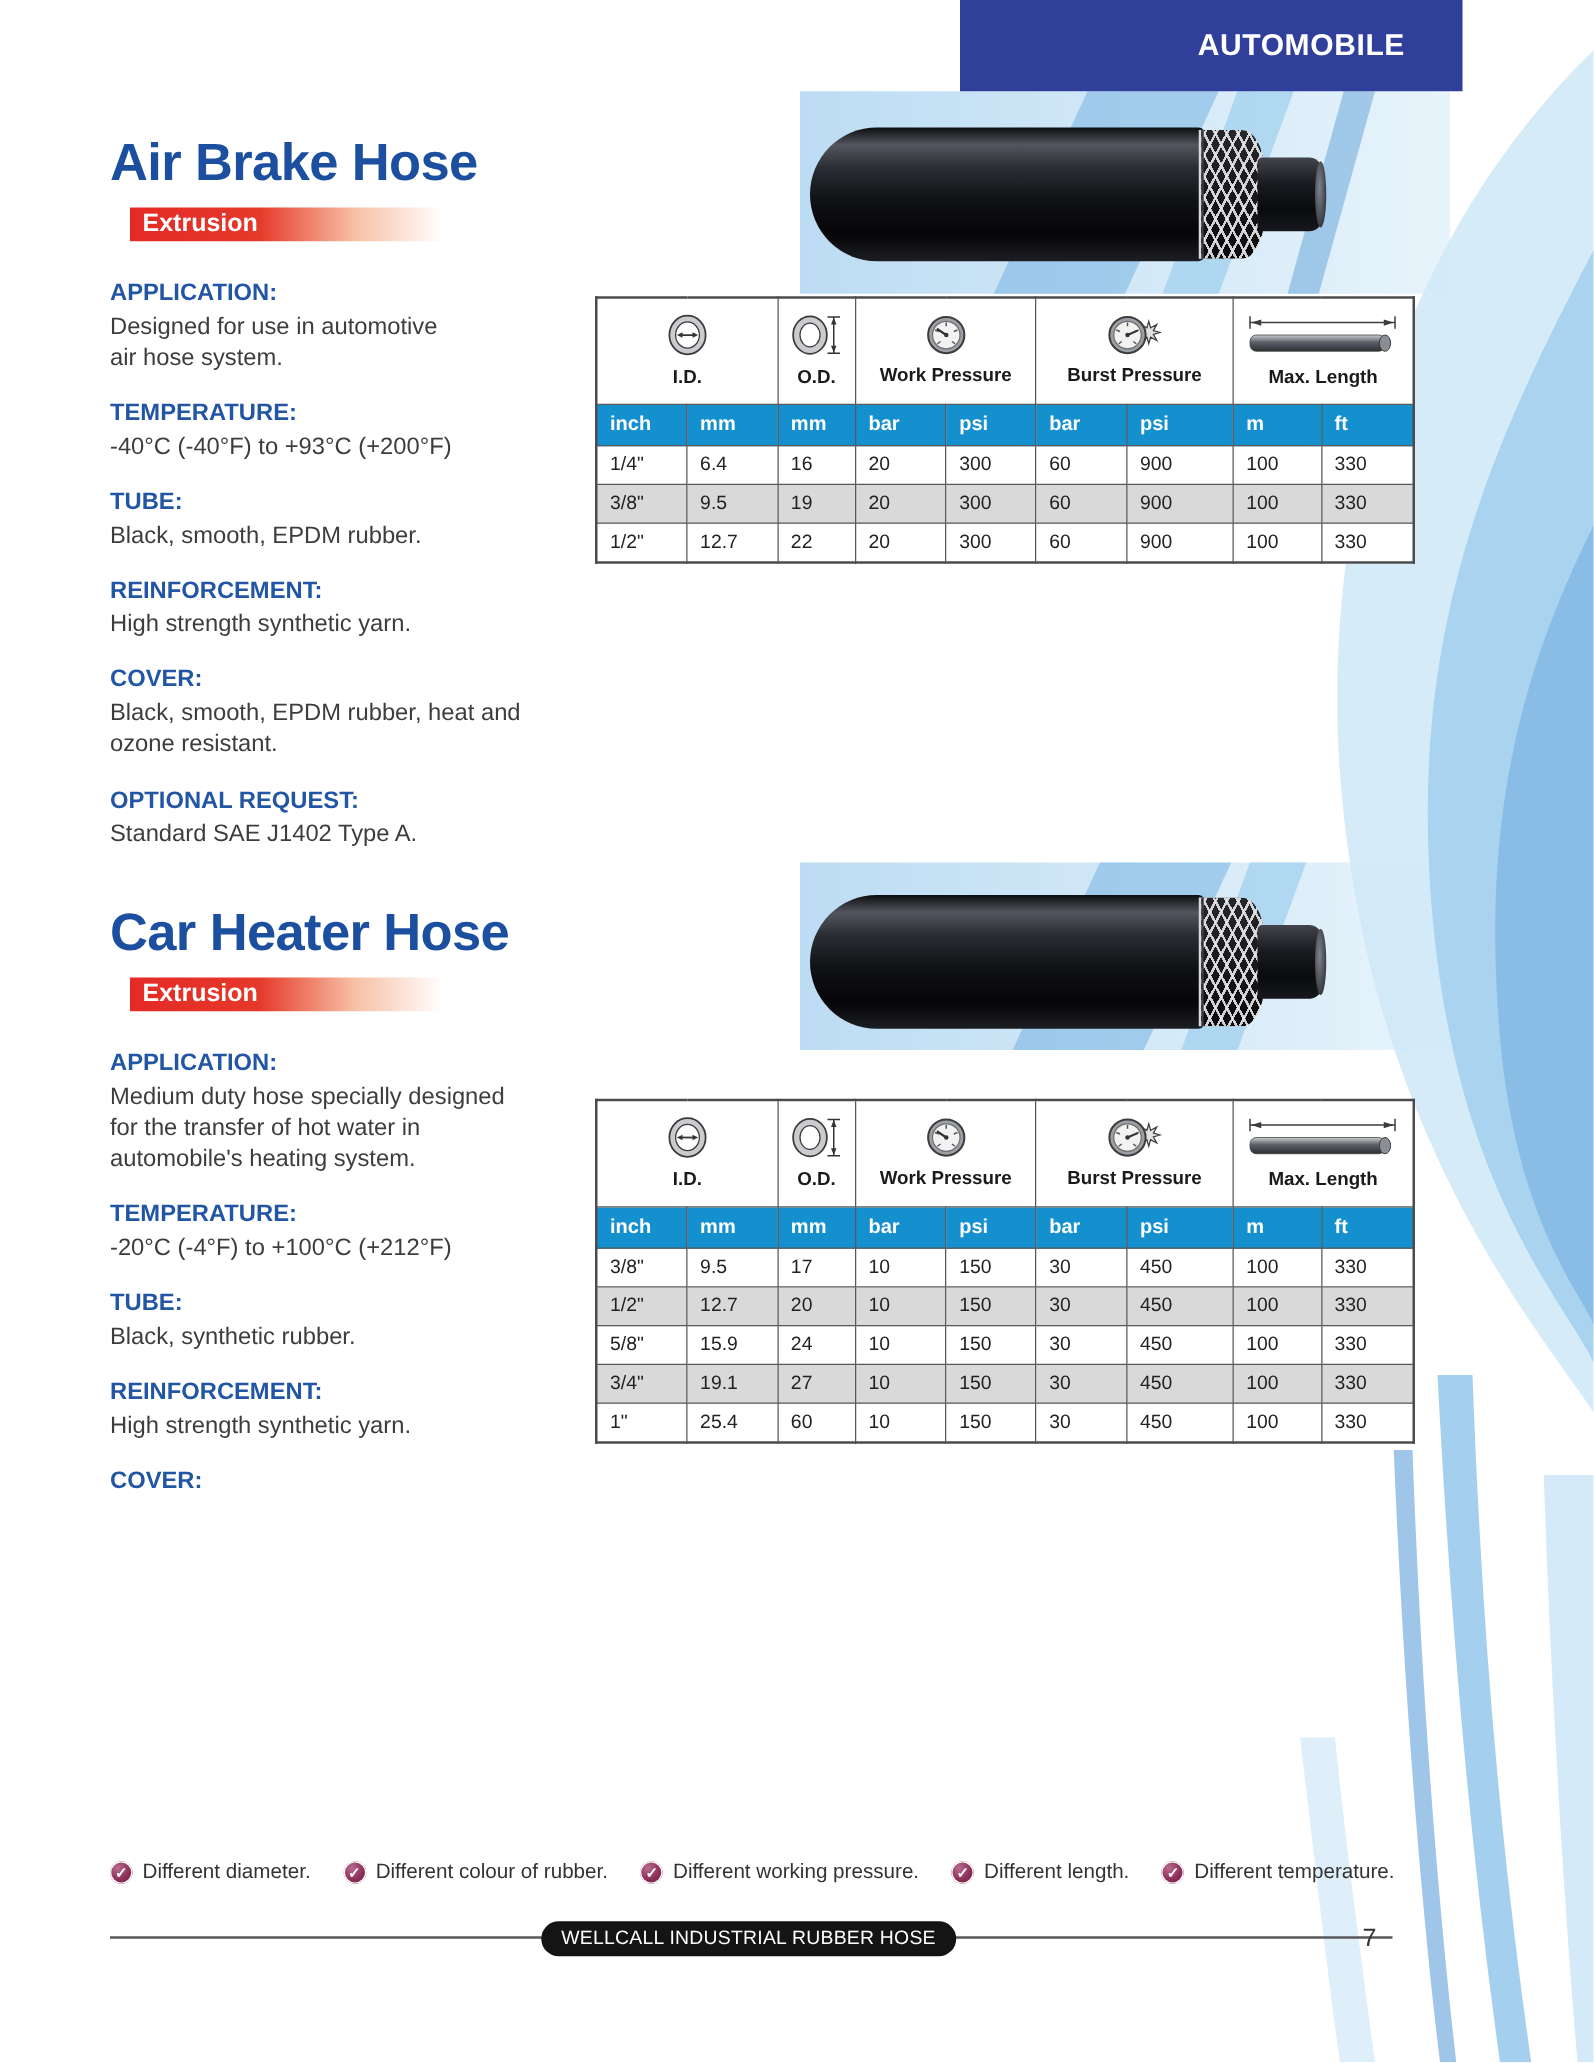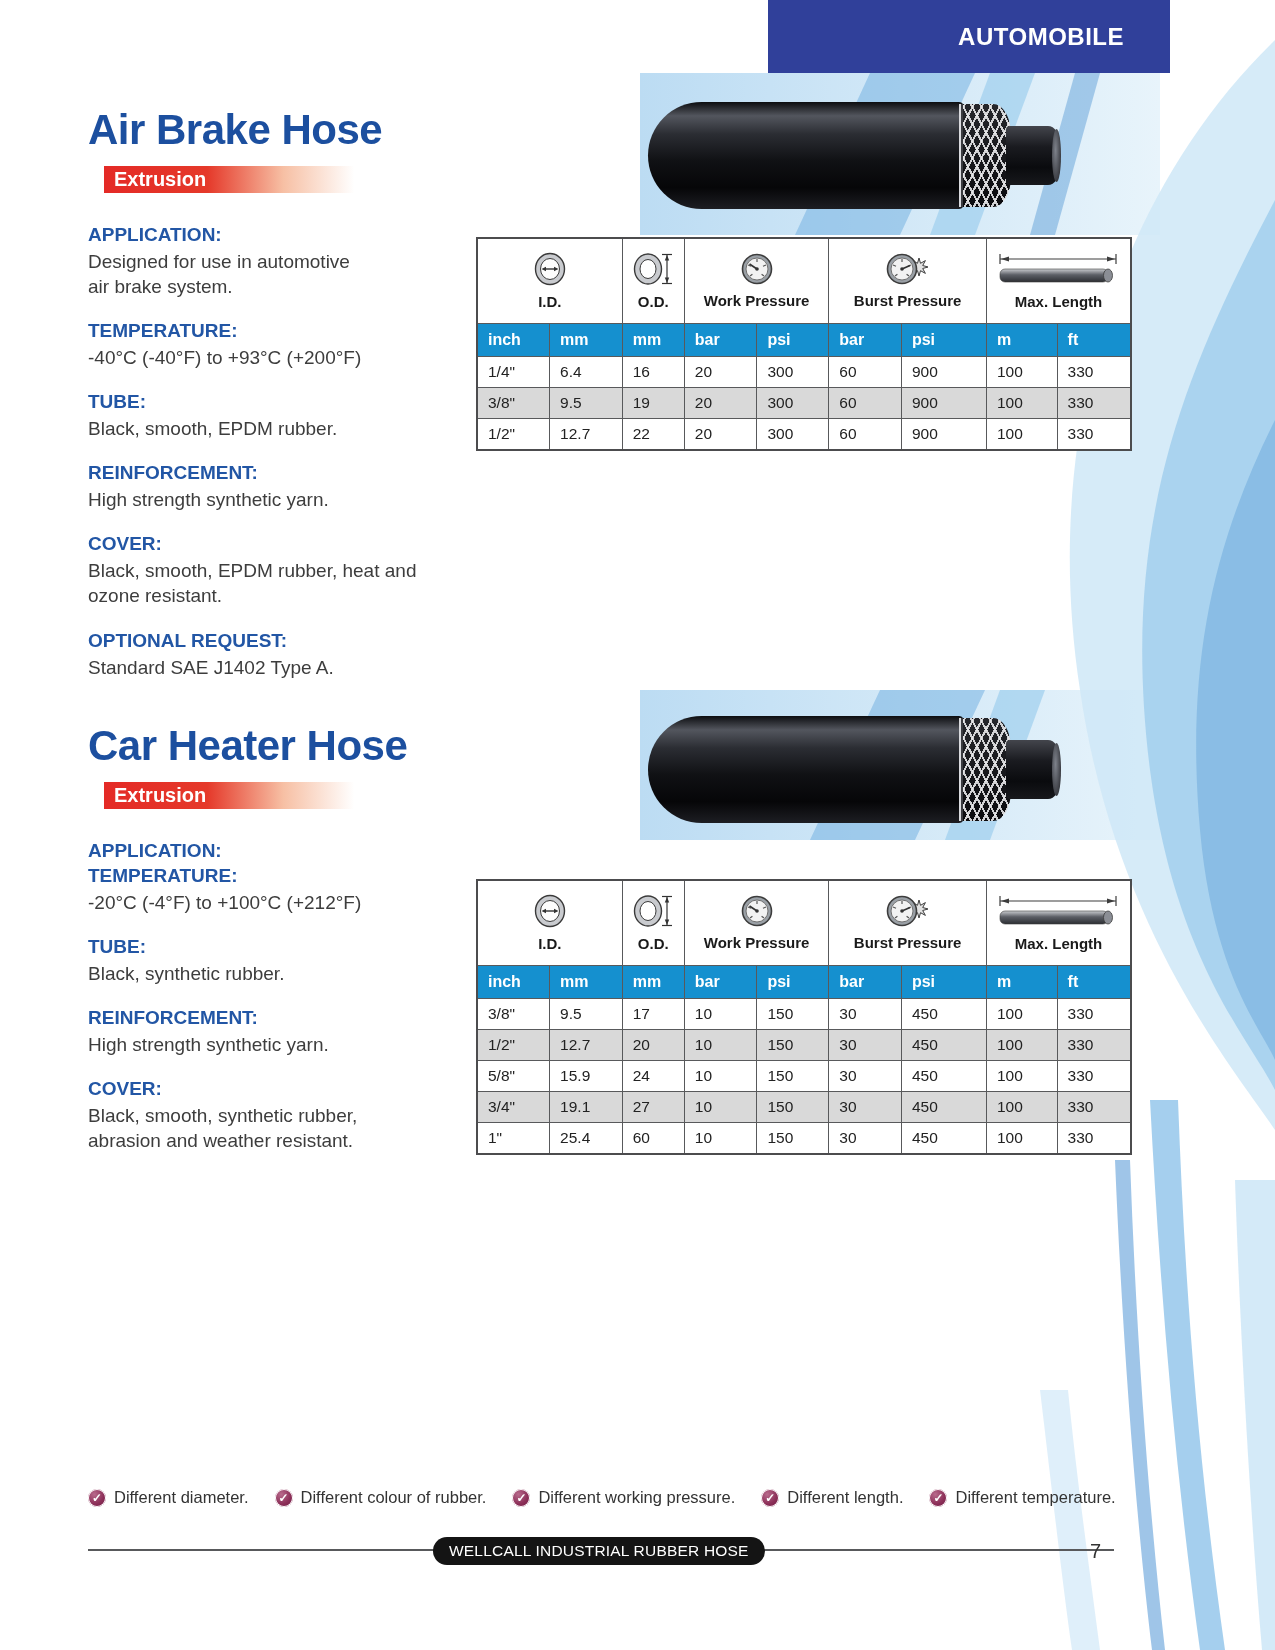--- a/index.html
+++ b/index.html
@@ -116,21 +116,21 @@
     <div class="hose" style="left:648px;top:102px;">
       <div class="hose-cover"></div>
       <div class="hose-braid"></div>
       <div class="hose-inner"></div>
     </div>
 
     <div class="specs" style="top:224px;">
       <div class="spec">
         <h3>APPLICATION:</h3>
         <p>Designed for use in automotive
-air brake system.</p>
+air hose system.</p>
       </div>
       <div class="spec">
         <h3>TEMPERATURE:</h3>
         <p>-40°C (-40°F) to +93°C (+200°F)</p>
       </div>
       <div class="spec">
         <h3>TUBE:</h3>
         <p>Black, smooth, EPDM rubber.</p>
       </div>
       <div class="spec">
@@ -303,37 +303,38 @@
 
     <div class="hose" style="left:648px;top:716px;">
       <div class="hose-cover"></div>
       <div class="hose-braid"></div>
       <div class="hose-inner"></div>
     </div>
 
     <div class="specs" style="top:840px;">
       <div class="spec">
         <h3>APPLICATION:</h3>
+        <p>Medium duty hose specially designed
+for the transfer of hot water in
+automobile's heating system.</p>
       </div>
       <div class="spec">
         <h3>TEMPERATURE:</h3>
         <p>-20°C (-4°F) to +100°C (+212°F)</p>
       </div>
       <div class="spec">
         <h3>TUBE:</h3>
         <p>Black, synthetic rubber.</p>
       </div>
       <div class="spec">
         <h3>REINFORCEMENT:</h3>
         <p>High strength synthetic yarn.</p>
       </div>
       <div class="spec">
         <h3>COVER:</h3>
-        <p>Black, smooth, synthetic rubber,
-abrasion and weather resistant.</p>
       </div>
     </div>
 
     <table class="spec-table" style="top:879px;">
       <colgroup>
         <col style="width:11.1%">
           <col style="width:11.1%">
           <col style="width:9.5%">
         <col style="width:11.1%">
           <col style="width:11.0%">

